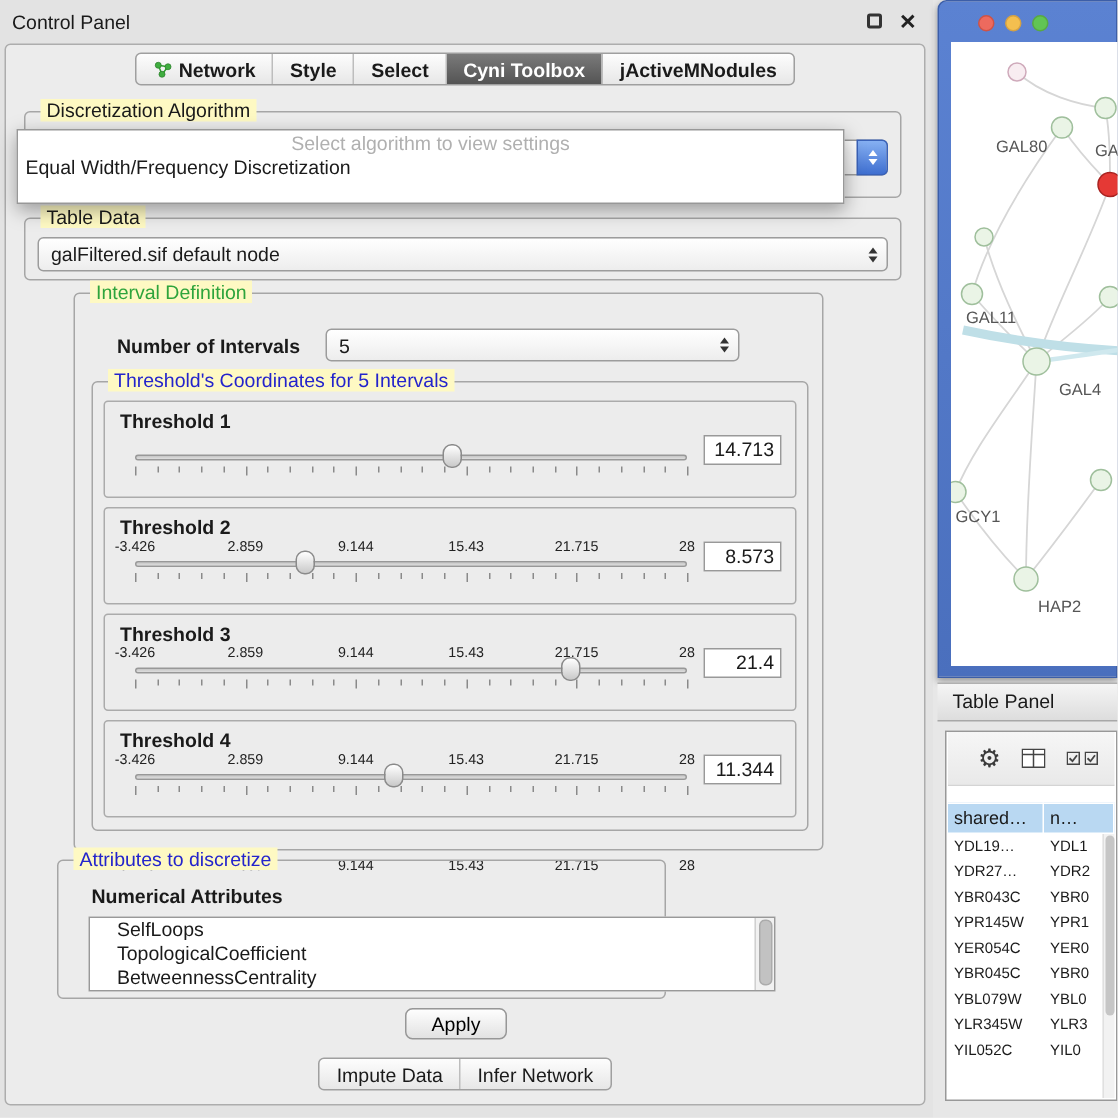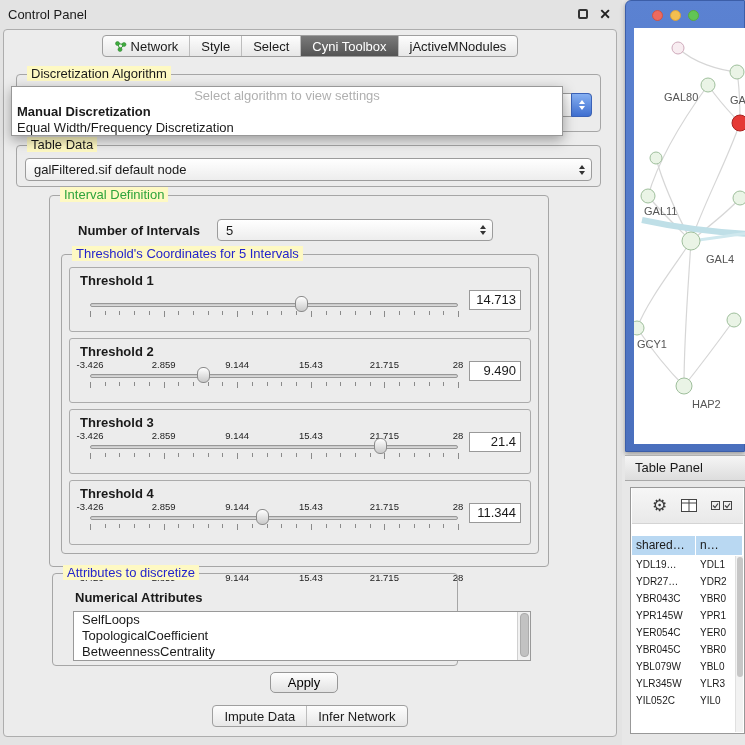--- a/index.html
+++ b/index.html
@@ -11,38 +11,38 @@
   
   #control-panel { position:absolute; left:0; top:0; width:622px; height:745px; background:#e3e3e3; }
   .titlebar { position:absolute; top:0; left:0; right:0; height:28px; }
   .titlebar .title { position:absolute; left:8px; top:7px; }
   .float-box { position:absolute; right:34px; top:9px; width:10px; height:10px; border:2px solid #333; border-radius:2px; }
   .close-x { position:absolute; right:11px; top:6px; font-size:14px; font-weight:bold; color:#222; }
   .panel-body { position:absolute; left:3px; top:29px; width:614px; height:708px;
                 background:#ececec; border:1px solid #adadad; border-radius:4px; }
 
   .tabs-row { position:absolute; left:0; width:100%; display:flex; justify-content:center; }
-  #top-tabs { top:5px; }
+  #top-tabs { top:5px;font-weight:bold; }
   #bottom-tabs { top:675px; }
   .seg { display:inline-flex; border:1px solid #9f9f9f; border-radius:4px;
          background:linear-gradient(#fdfdfd,#e7e7e7); height:22px; overflow:hidden; }
   .seg-item { display:flex; align-items:center; gap:4px; padding:0 11px; border-left:1px solid #bdbdbd; }
   .seg-item:first-child { border-left:none; }
   .seg-item.selected { background:linear-gradient(#7a7a7a,#545454); color:#fff;justify-content:flex-end; }
 
   .fieldset { position:absolute; border:1px solid #a6a6a6; border-radius:4px; }
   .legend { position:absolute; top:-9px; left:10px; background:#fef9c3; padding:0 4px; white-space:nowrap; }
   .legend.green { color:#2ea43c; }
   .legend.blue  { color:#2424cc; }
 
   #algo-group       { left:12px; top:44px;  width:585px; height:58px; }
   #table-data-group { left:12px; top:115px; width:585px; height:42px; }
   #interval-group   { left:45px; top:165px; width:500px; height:372px; }
   #thresholds-group { left:11px; top:58px;  width:478px; height:300px; }
-  #attributes-group { left:48px; top:543px; width:406px; height:93px; }
+  #attributes-group { left:34px; top:543px; width:406px; height:93px; }
 
   .combo { position:absolute; height:24px; background:linear-gradient(#ffffff,#ededed);
            border:1px solid #9c9c9c; border-radius:4px; }
   .combo .combo-text { position:absolute; left:8px; top:0; line-height:22px; white-space:nowrap; }
   .combo .placeholder-text { color:#aaa; }
   .combo .arrows { position:absolute; right:6px; top:50%; transform:translateY(-50%);
                    display:flex; flex-direction:column; gap:2px; align-items:center; }
   .tri-up   { width:0; height:0; border-left:3.5px solid transparent; border-right:3.5px solid transparent; border-bottom:4px solid #333; }
   .tri-down { width:0; height:0; border-left:3.5px solid transparent; border-right:3.5px solid transparent; border-top:4px solid #333; }
   .blue-cap { position:absolute; right:-1px; top:-1px; bottom:-1px; width:21px;
@@ -69,21 +69,21 @@
              background:linear-gradient(#ffffff,#c9c9c9); border:1px solid #8a8a8a; border-radius:6px; }
   .t-tick { position:absolute; width:1px; background:#8a8a8a; top:17px; height:4px; }
   .t-tick.major { height:6px; }
   .t-scale-label { position:absolute; top:37px; font-size:9.5px; transform:translateX(-50%); color:#222; white-space:nowrap;margin-top:28px; }
   .t-value { position:absolute; right:9px; top:22px; width:52px; height:20px; background:#fff;
              border:1px solid #999; line-height:18px; text-align:right; padding-right:4px; }
 
   .attr-subtitle { position:absolute; left:22px; top:16px; font-weight:bold; }
   #attr-list { position:absolute; left:20px; top:37px; width:458px; height:50px; background:#fff;
                border:1px solid #999; overflow:hidden; }
-  .attr-item { padding-left:8px; height:16px; line-height:16px; }
+  .attr-item { padding-left:8px; height:16px; line-height:16px;margin-left:10px; }
   .attr-scrollbar { position:absolute; right:0; top:0; width:13px; height:100%; background:#f1f1f1; border-left:1px solid #d0d0d0; }
   .attr-scroll-thumb { margin:1px auto; width:9px; height:44px; background:#c2c2c2; border:1px solid #ababab; border-radius:4px; }
 
   #apply-btn { position:absolute; left:266px; top:642px; width:68px; height:21px;
                background:linear-gradient(#fefefe,#e2e2e2); border:1px solid #979797; border-radius:5px;
                font-family:inherit; font-size:13px; }
 
   
   #network-window { position:absolute; left:625px; top:0; width:120px; height:452px;
                     background:linear-gradient(#5b82d2,#4a6fbd); border:1px solid #3c5ea8;
@@ -163,21 +163,20 @@
         <span class="combo-text placeholder-text">Select algorithm to view settings</span>
         <span class="blue-cap">
             <span class="tri-up"></span>
             <span class="tri-down"></span>
           </span>
       </div>
     </div>
 
     <div id="popup">
         <div class="popup-placeholder">Select algorithm to view settings</div>
-        <div class="popup-item bold">Manual Discretization</div>
         <div class="popup-item">Equal Width/Frequency Discretization</div>
       </div>
 
     <div class="fieldset" id="table-data-group">
       <span class="legend">Table Data</span>
       <div class="combo" id="table-data-combo">
         <span class="combo-text">galFiltered.sif default node</span>
         <span class="arrows">
             <span class="tri-up"></span>
             <span class="tri-down"></span>
@@ -268,21 +267,21 @@
               <div class="t-tick" style="left: 96%;"></div>
               <div class="t-tick major" style="left: 100%;"></div>
               <div class="t-scale-label" style="left: 0%;">-3.426</div>
               <div class="t-scale-label" style="left: 20%;">2.859</div>
               <div class="t-scale-label" style="left: 40%;">9.144</div>
               <div class="t-scale-label" style="left: 60%;">15.43</div>
               <div class="t-scale-label" style="left: 80%;">21.715</div>
               <div class="t-scale-label" style="left: 100%;">28</div>
               <div class="t-thumb" style="left: calc(31% - 7px);"></div>
             </div>
-            <div class="t-value">9.490</div>
+            <div class="t-value">8.573</div>
           </div>
           <div class="threshold-box" style="top: 154px;">
             <div class="t-label">Threshold 3</div>
             <div class="t-slider">
               <div class="t-track"></div>
               <div class="t-tick major" style="left: 0%;"></div>
               <div class="t-tick" style="left: 4%;"></div>
               <div class="t-tick" style="left: 8%;"></div>
               <div class="t-tick" style="left: 12%;"></div>
               <div class="t-tick" style="left: 16%;"></div>

